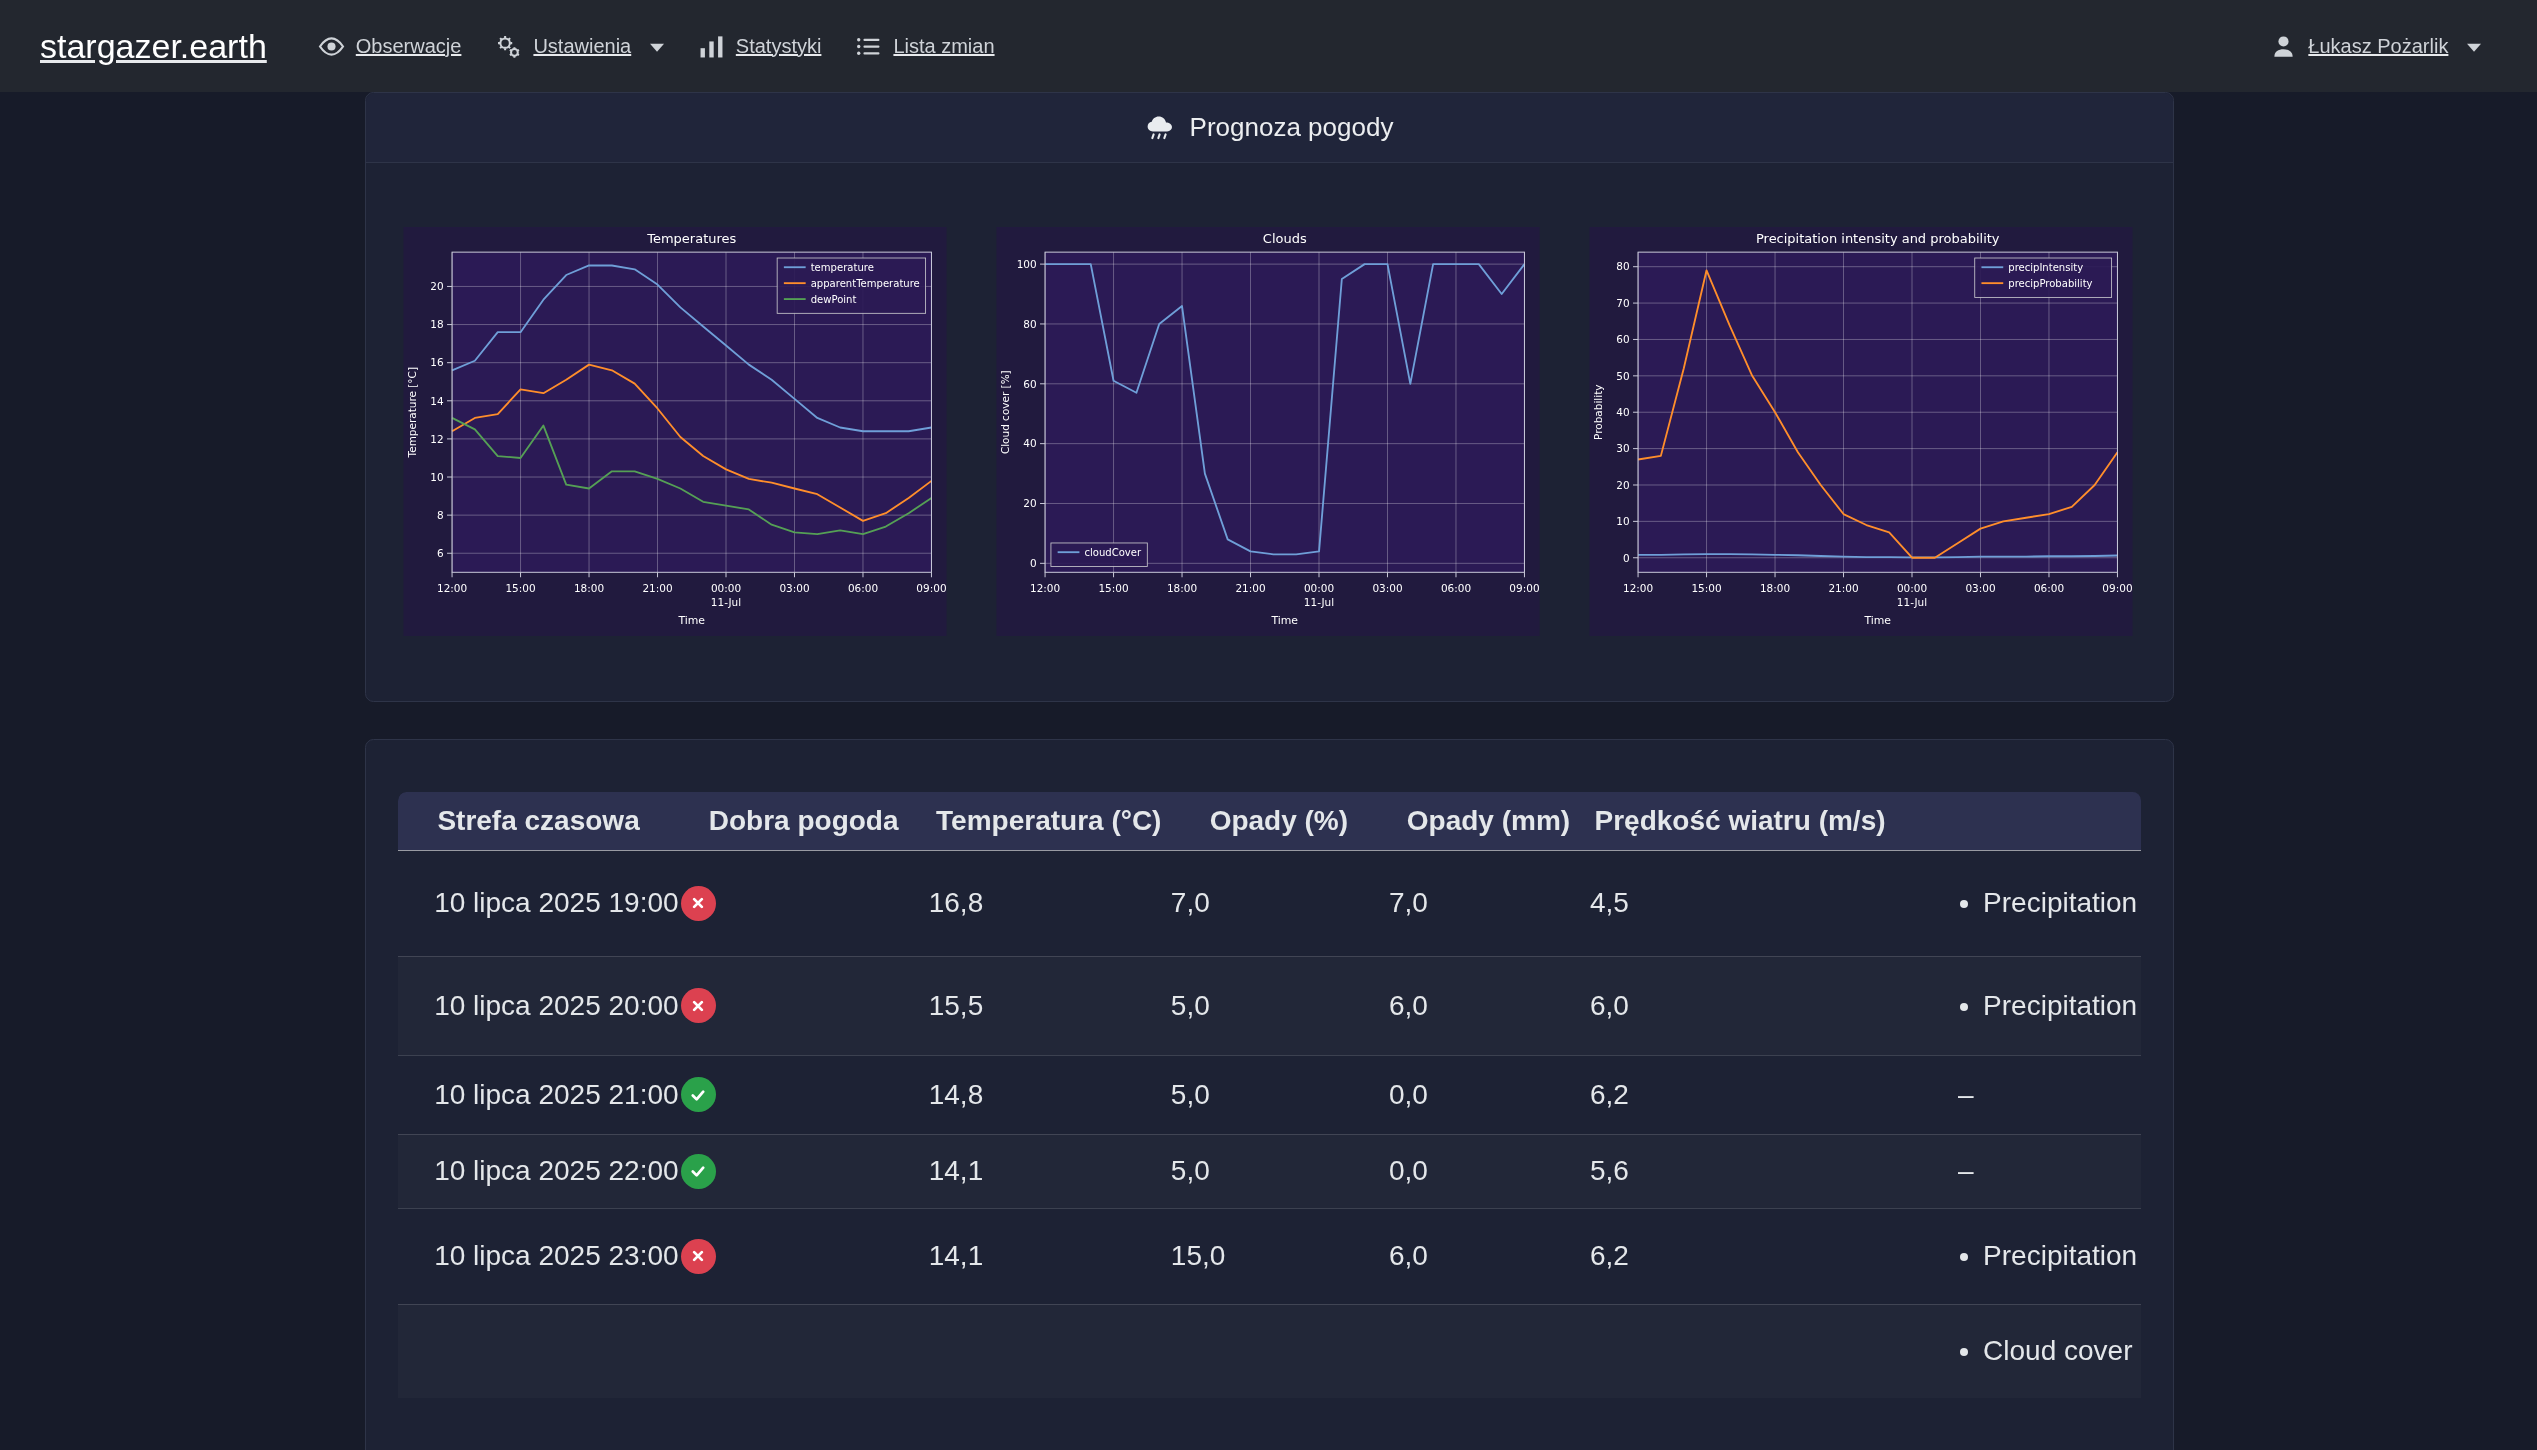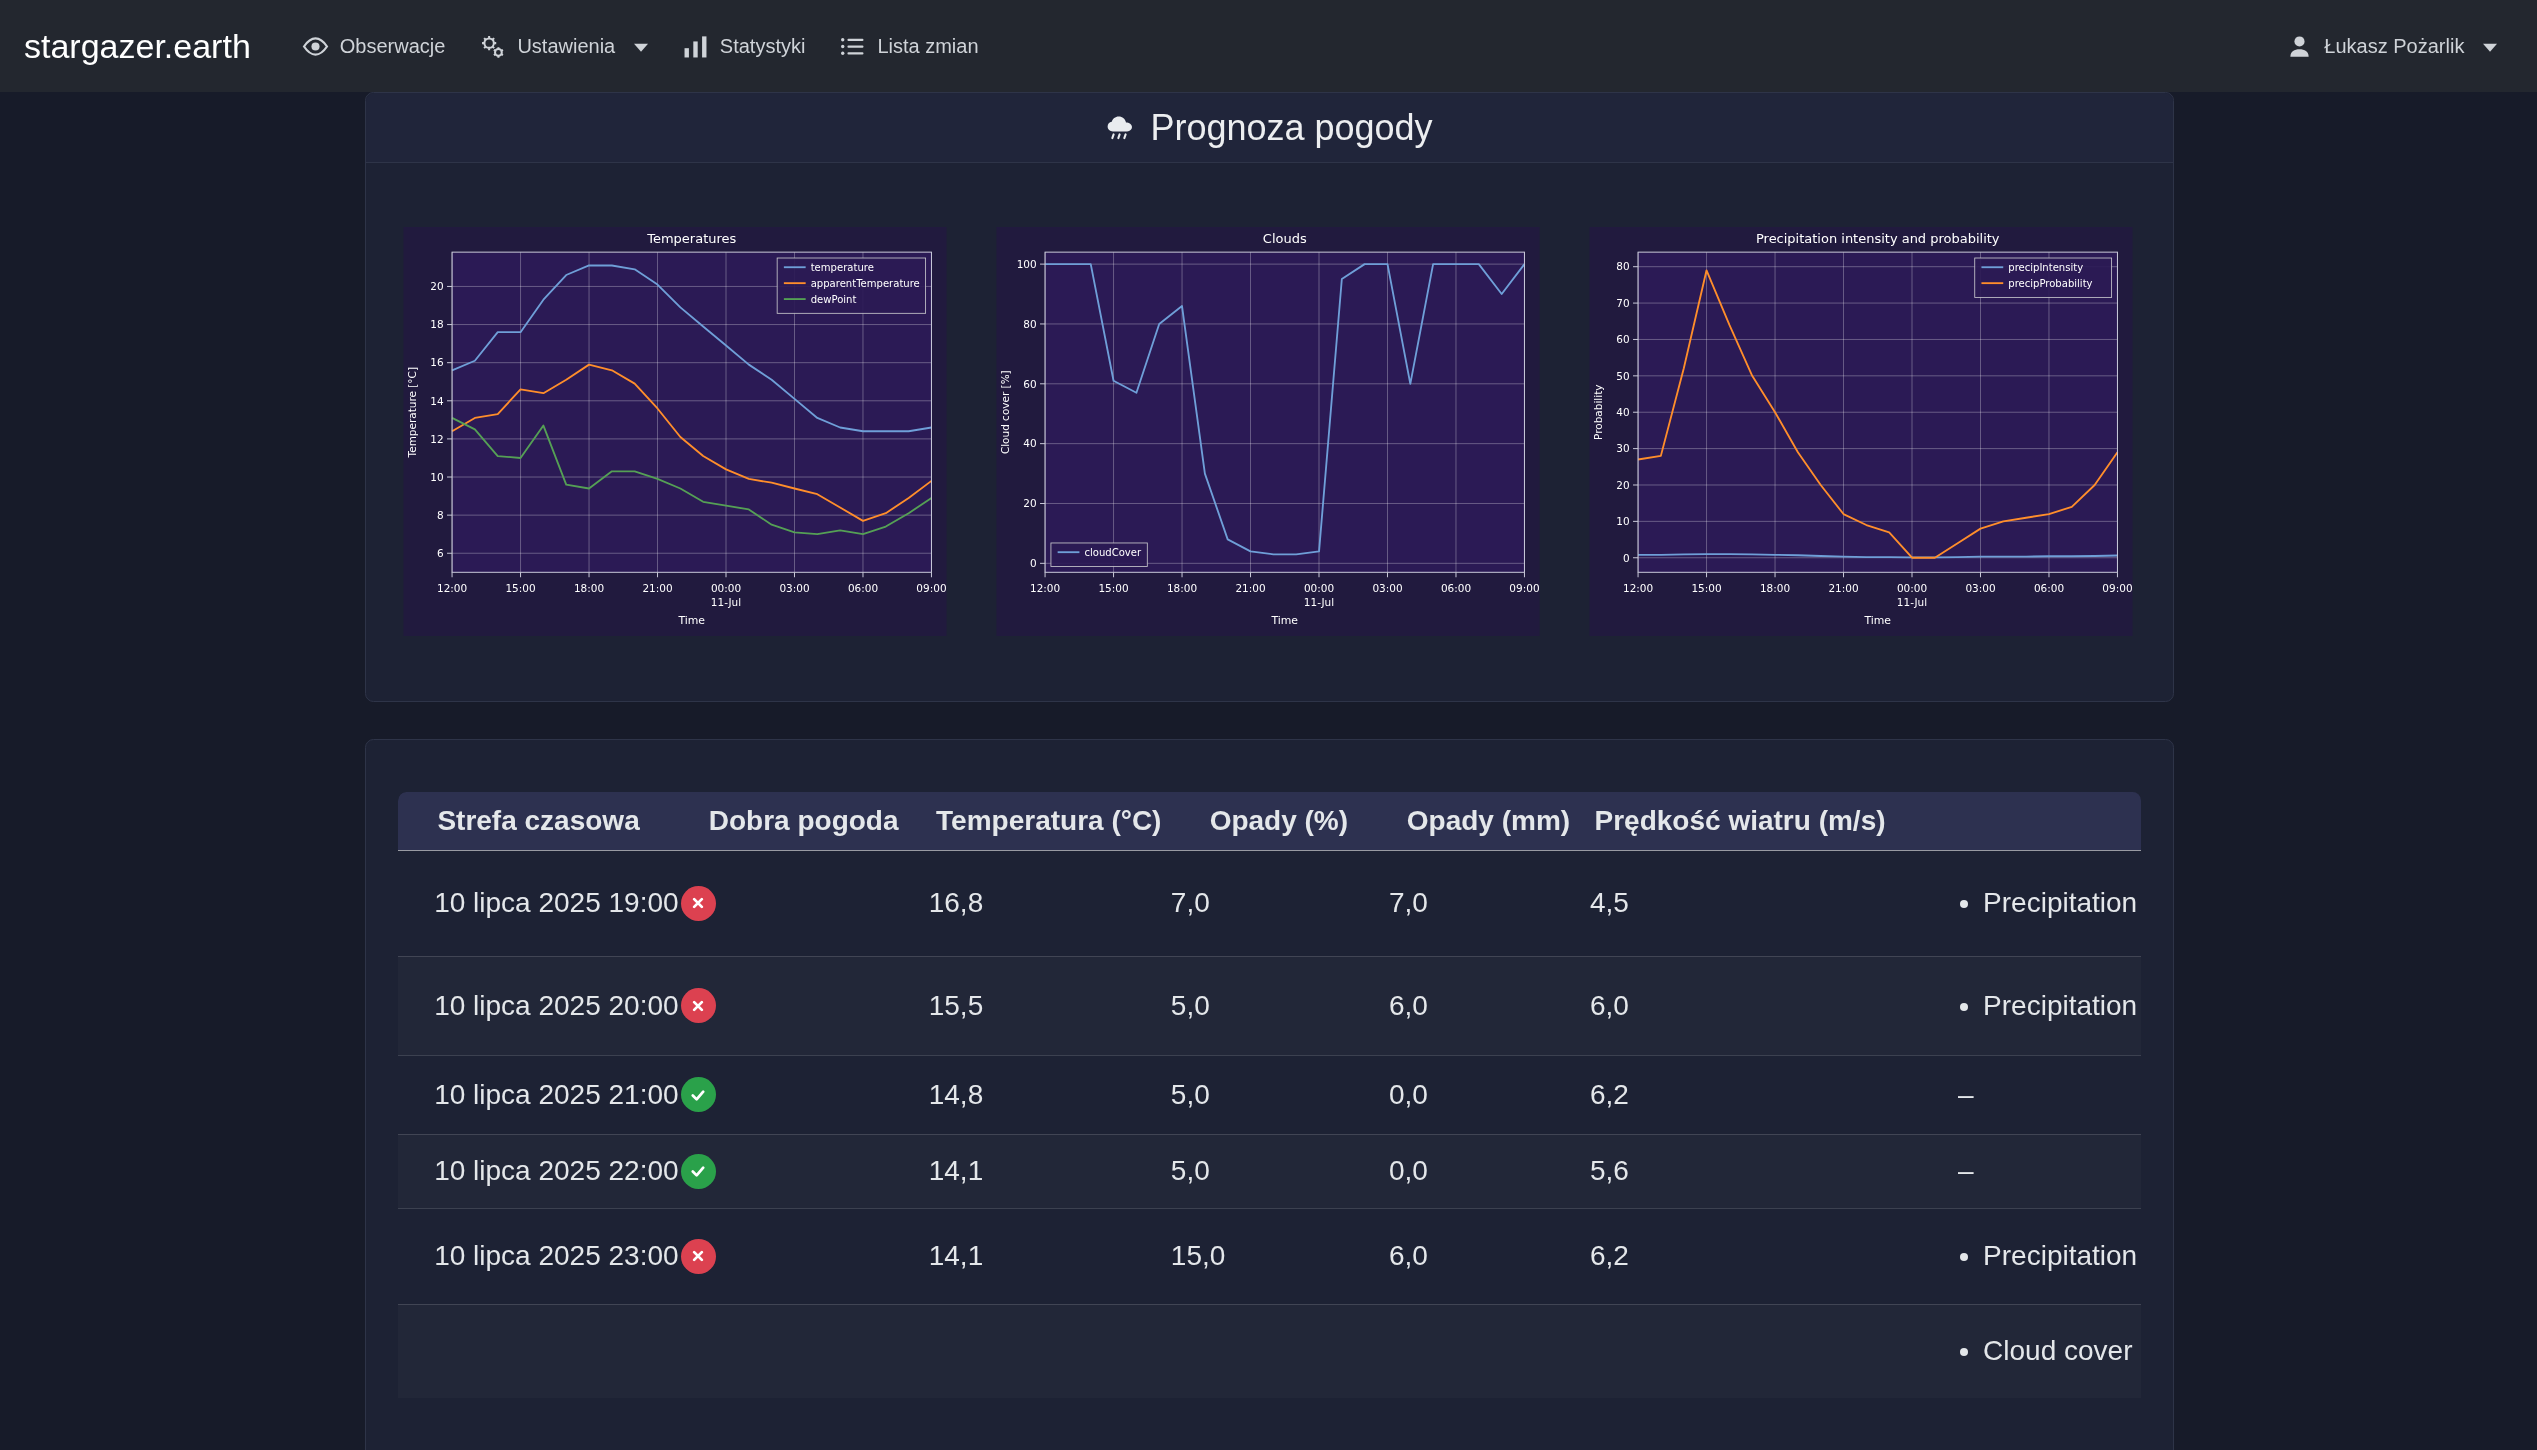--- a/index.html
+++ b/index.html
@@ -7,36 +7,36 @@
     --card-header-bg:#20253a; --table-header-bg:#2d3150; --row-divider:rgba(255,255,255,0.14);
     --danger:#dc4150; --success:#2aa14a; --text:#e8eaed;
   }
   *{box-sizing:border-box;}
   html,body{margin:0;padding:0;overflow:hidden;}
   body{
     width:2538px;height:1450px;background:var(--page-bg);color:var(--text);
     font-family:"Liberation Sans", sans-serif;
   }
   
-  .navbar{height:92px;background:var(--navbar-bg);display:flex;align-items:center;padding:0 24px;}
+  .navbar{height:92px;background:var(--navbar-bg);display:flex;align-items:center;padding:0 40px;text-decoration:underline;}
   .brand{font-size:34px;color:#ffffff;text-decoration:none;margin-right:34px;cursor:pointer;white-space:nowrap;}
   .nav-items{display:flex;align-items:center;height:100%;}
   .nav-item{display:flex;align-items:center;gap:11px;padding:0 17px;font-size:20px;
     color:#cfd3d8;text-decoration:none;cursor:pointer;white-space:nowrap;}
   .nav-item .icon{display:inline-flex;}
   .nav-item .icon svg{width:27px;height:27px;display:block;}
   .caret{width:0;height:0;border-left:7.6px solid transparent;border-right:7.6px solid transparent;
     border-top:8.4px solid currentColor;margin-left:7.6px;transform:translateY(1.7px);}
   .spacer{flex:1;}
   
   .content{width:1809px;margin:0 auto;}
   .card{background:var(--card-bg);border:1.7px solid var(--card-border);border-radius:8.4px;}
   .card-analysis{margin-top:37px;min-height:1007px;}
   .card-header{display:flex;align-items:center;justify-content:center;gap:15px;height:70px;
-    border-bottom:1.7px solid var(--card-border);font-size:36px;color:#eceef0;
+    border-bottom:1.7px solid var(--card-border);font-size:26px;color:#eceef0;
     background:var(--card-header-bg);border-radius:8.4px 8.4px 0 0;}
   .card-header .icon svg{width:30px;height:30px;display:block;color:#e9ecef;}
   
   .charts{display:flex;gap:49px;padding:64px 37px 65px;}
   .chart{width:544px;height:409px;}
   .chart svg{display:block;}
   
   .card-body{padding:52px 32px 50px;}
   .table-wrap{overflow:hidden;border-radius:8.4px 8.4px 0 0;}
   table{border-collapse:collapse;table-layout:fixed;width:2266px;font-size:28px;color:#e4e7ea;}

